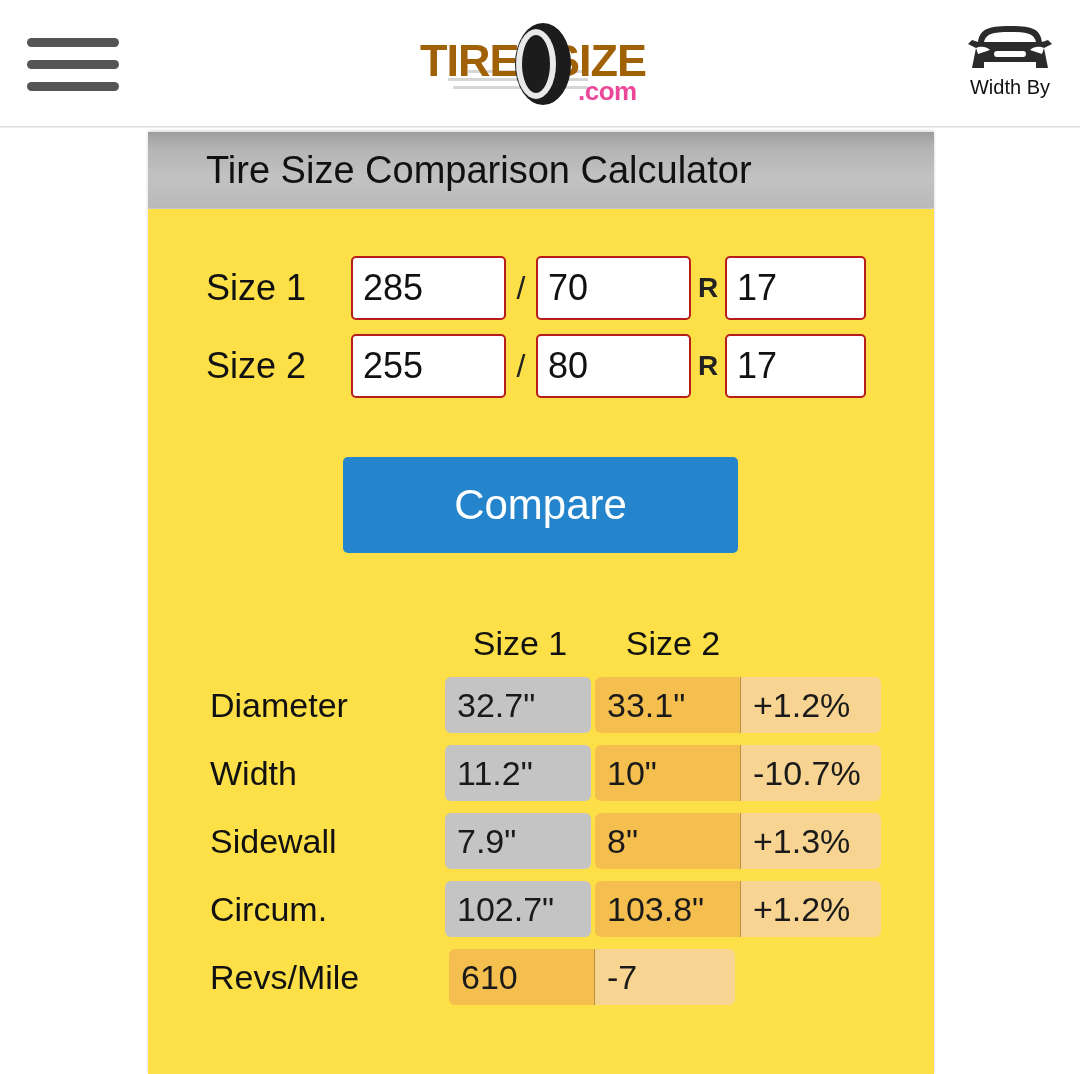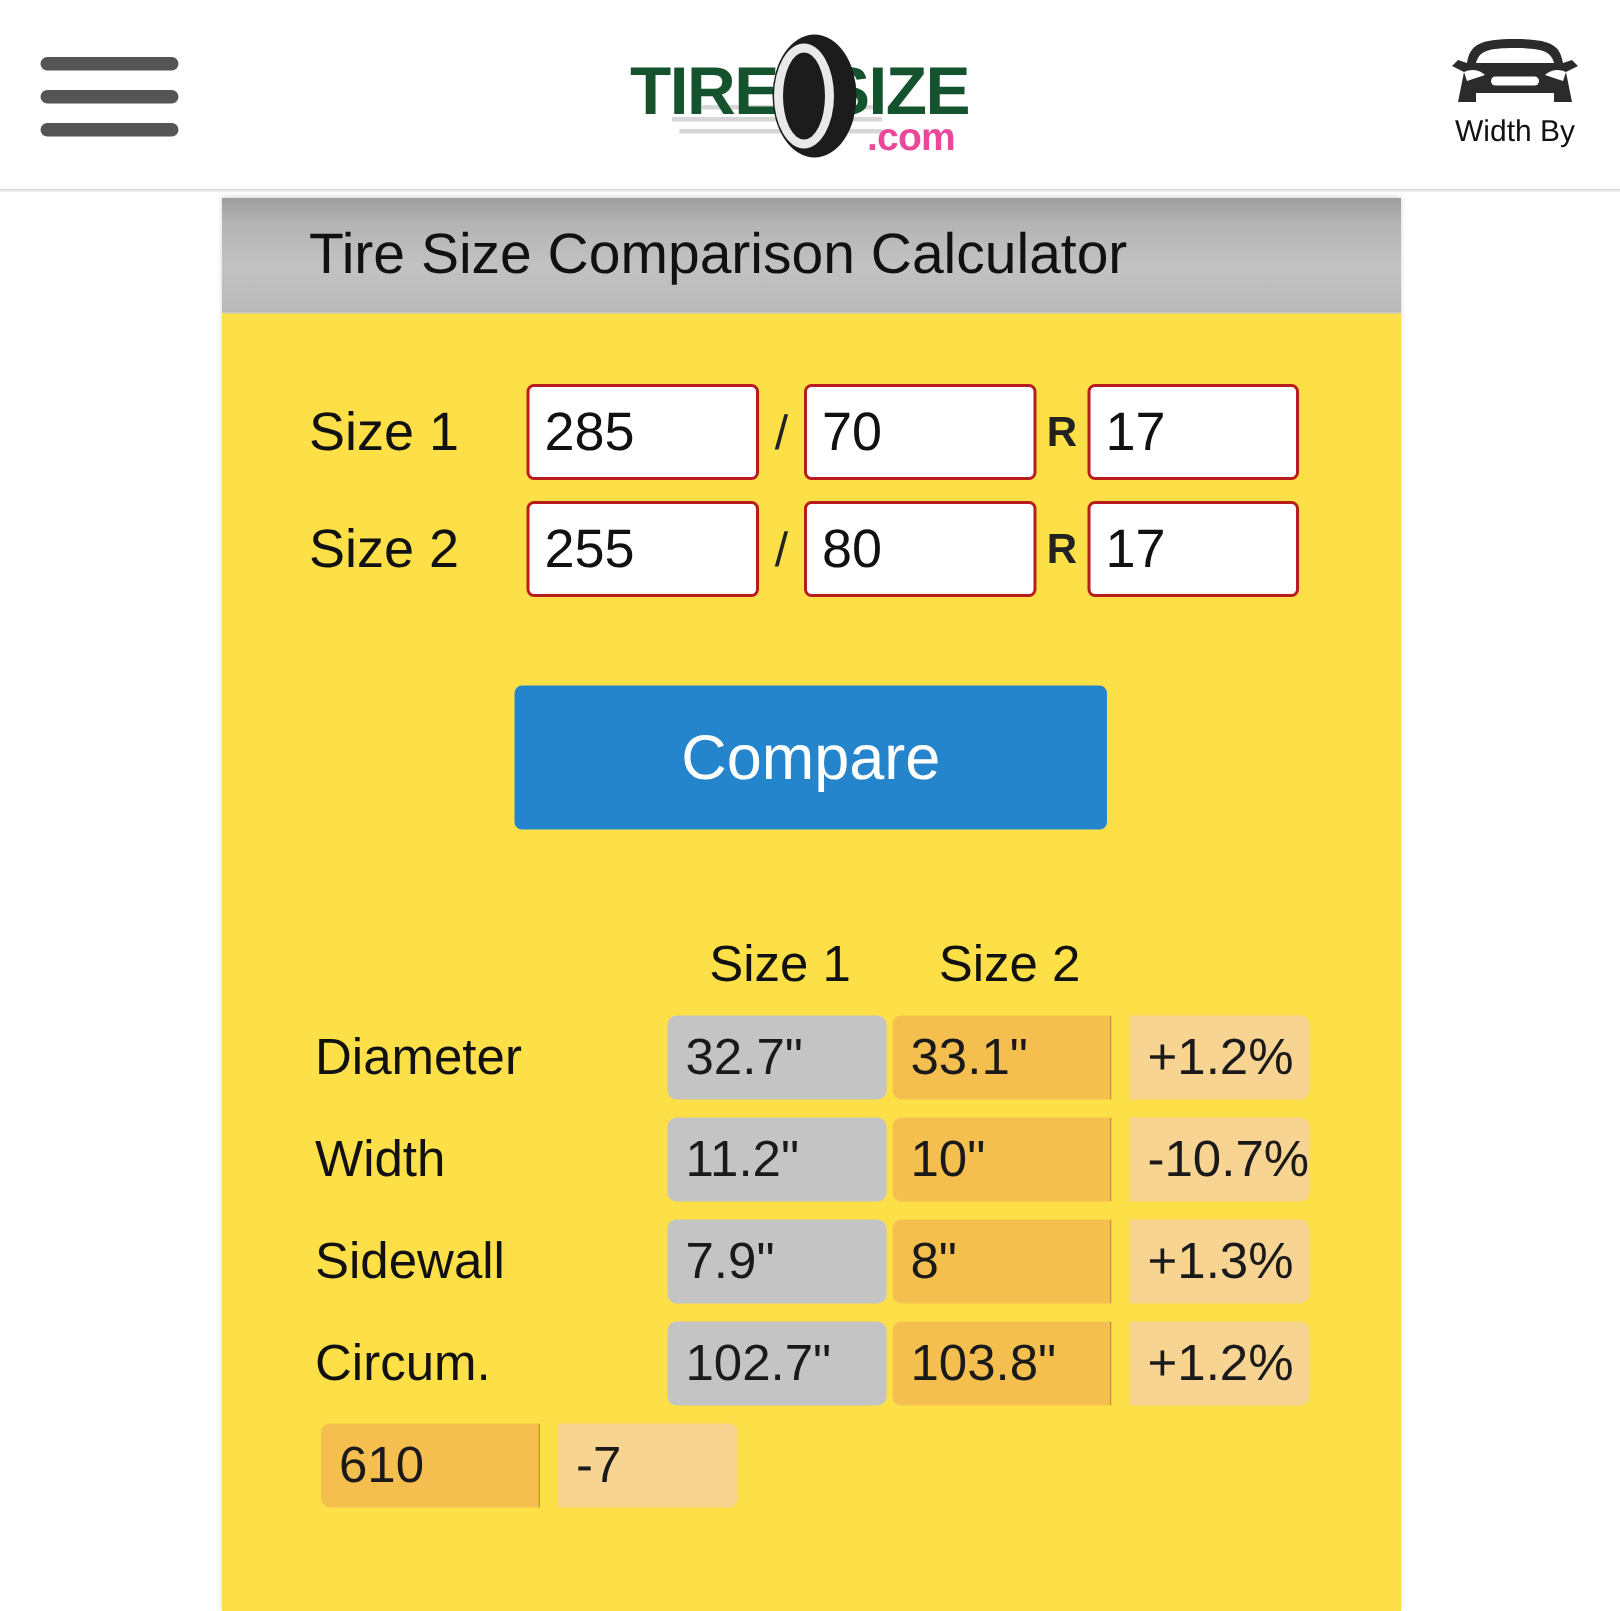--- a/index.html
+++ b/index.html
@@ -58,21 +58,21 @@
     width: 262px;
     height: 84px;
     cursor: pointer;
   }
   .logo-word {
     position: absolute;
     top: 13px;
     font-size: 45px;
     font-weight: bold;
     letter-spacing: -1px;
-    color: #14532d;
+    color: #a16207;
     font-family: "Liberation Sans", sans-serif;
   }
   .logo-word.left { left: 0px; }
   .logo-word.right { left: 130px; }
   .logo-dotcom {
     position: absolute;
     left: 158px; top: 54px;
     font-size: 26px;
     font-weight: bold;
     color: #ec4899;
@@ -266,25 +266,24 @@
   }
   .c2 {
     width: 146px;
     flex: 0 0 auto;
     margin-left: 4px;
     background: #f5bf4f;
     border-radius: 6px 0 0 6px;
     border-right: 1px solid #b89440;
   }
   .c3 {
-    width: 120px;
+    width: 140px;
     flex: 0 0 auto;
     background: #f7d492;
     border-radius: 0 6px 6px 0;
-    margin-left: 12px;
   }
 </style>
 </head>
 <body>
 
 <div class="site-header">
 
   <div class="hamburger">
     <span></span>
     <span></span>
@@ -380,18 +379,19 @@
     </div>
 
     <div class="res-row">
       <div class="rl">Circum.</div>
       <div class="cell c1">102.7"</div>
       <div class="cell c2">103.8"</div>
       <div class="cell c3">+1.2%</div>
     </div>
 
     <div class="res-row">
+      <div class="rl">Revs/Mile</div>
       <div class="cell c2">610</div>
       <div class="cell c3">-7</div>
     </div>
 
   </div>
 </div>
 
 </body></html>

